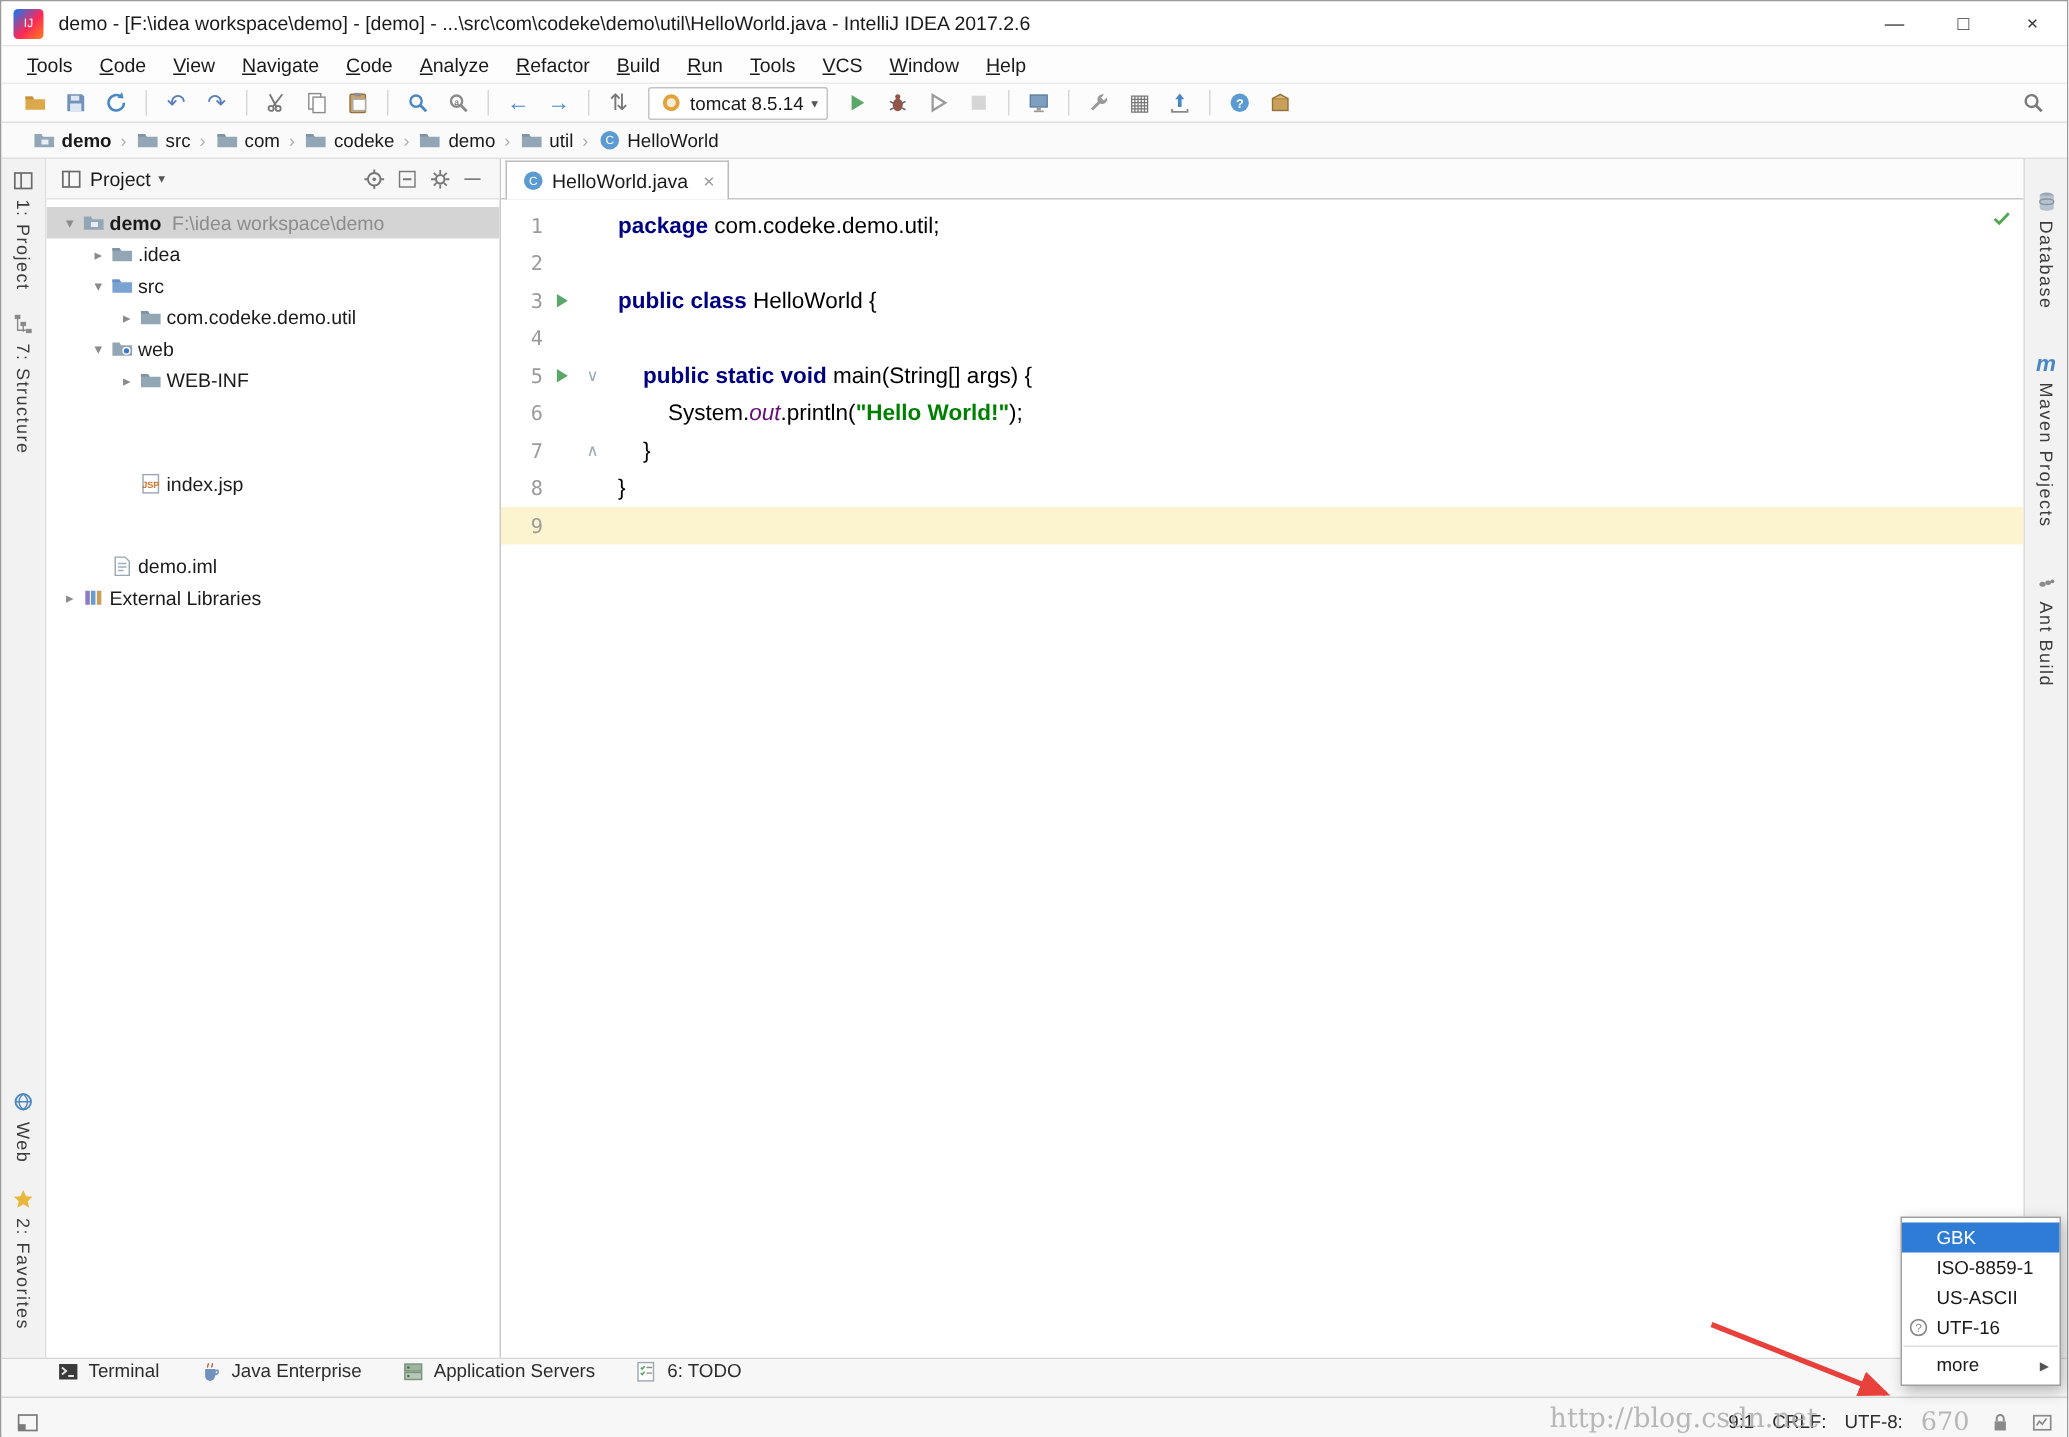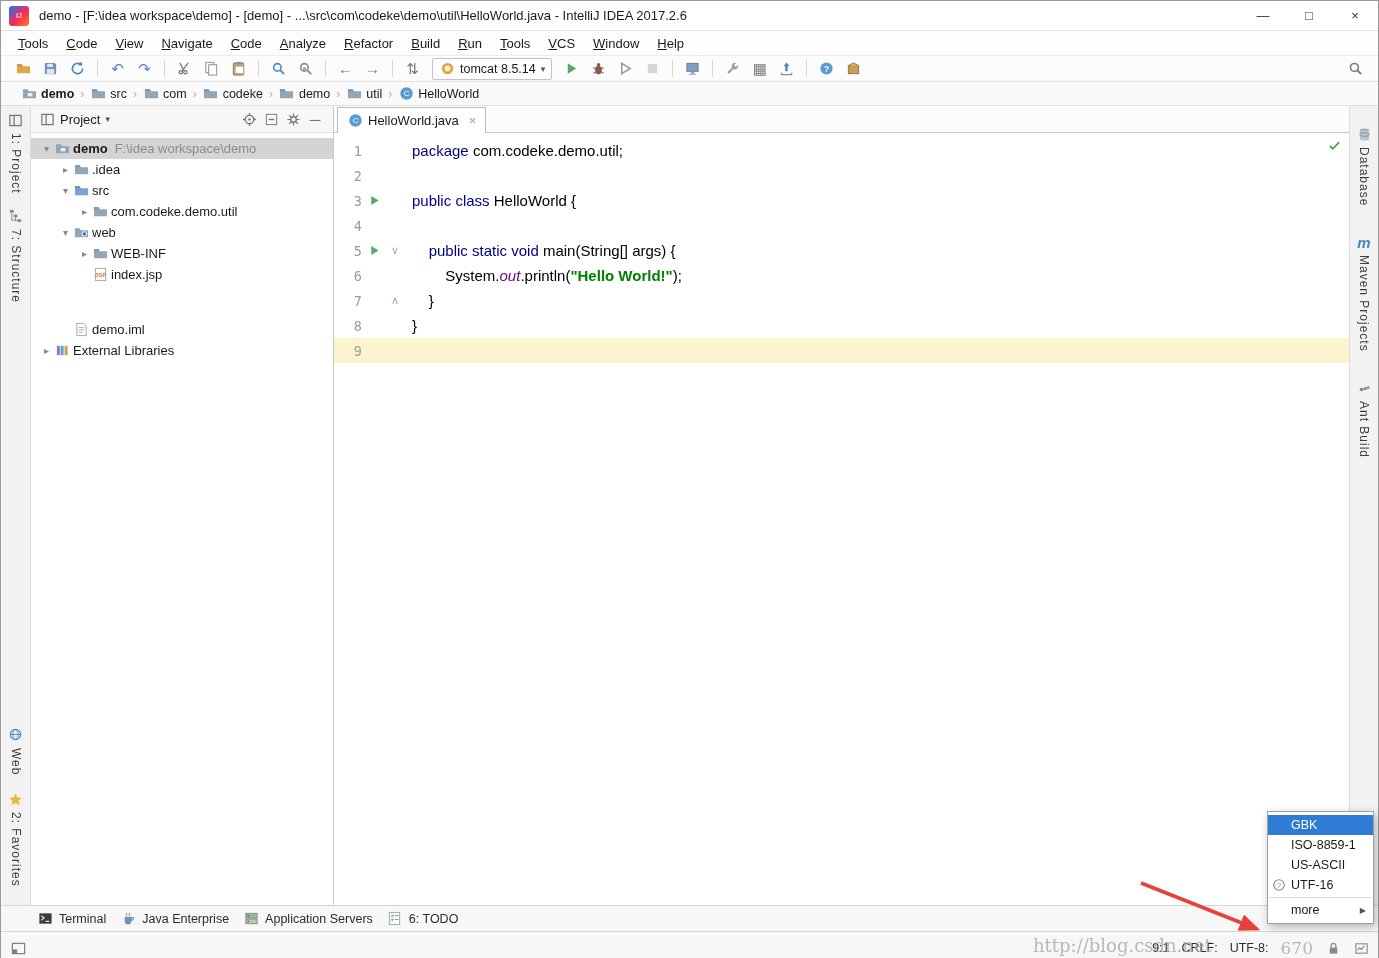--- a/index.html
+++ b/index.html
@@ -59,26 +59,26 @@
 .code{flex:1;position:relative;font-family:"DejaVu Sans Mono",monospace;font-size:15px;padding-top:5px;overflow:hidden}
 .code-line{display:flex;height:25px;align-items:center}
 .code-line.current{background:var(--caret-row,#fcf3cf)}
 .gut{width:72px;display:flex;align-items:center;flex:none}
 .gut-num{width:28px;text-align:right;color:#9b9b9b;font-size:13.5px;font-family:"DejaVu Sans Mono",monospace}
 .gut-run{width:24px;display:flex;align-items:center;justify-content:center}
 .gut-run svg{width:13px;height:13px}
 .gut-fold{width:18px;text-align:center;color:#9aabb3;font-size:11px}
 .code-text{padding-left:6px;white-space:pre}
 .tok-pl{color:#000}
-.tok-kw{color:var(--keyword,#000080);font-weight:normal}
+.tok-kw{color:var(--keyword,#000080);font-weight:bold}
 .tok-st{color:var(--string,#008000);font-weight:bold}
 .tok-fd{color:var(--field,#660e7a);font-style:italic}
 .inspection{position:absolute;top:5px;right:7px;width:15px;height:15px}
 
-.bottombar{height:26px;background:#f7f7f7;border-top:1px solid #d5d5d5;display:flex;align-items:center;padding-left:36px;gap:14px}
+.bottombar{height:26px;background:#f7f7f7;border-top:1px solid #d5d5d5;display:flex;align-items:flex-start;padding-left:36px;gap:26px}
 .bb-item{display:flex;align-items:center;gap:6px;font-size:12.5px;color:#2c2c2c}
 .statusbar{height:28px;background:#f7f7f7;border-top:1px solid #d5d5d5;display:flex;align-items:center;padding:16px 9px;position:relative;font-size:12.5px;color:#2c2c2c}
 .sb-right{margin-left:auto;display:flex;align-items:center;gap:12px}
 .watermark{color:#a8a8a8;font-family:"DejaVu Serif",serif;opacity:.8}
 .wm-left{position:absolute;left:1032px;top:3px;font-size:18px}
 .wm-right{font-size:17px}
 
 .icn{width:16px;height:16px;display:inline-flex;align-items:center;justify-content:center;flex:none}
 .icn svg,.hdr-icn svg,.tb-btn svg{width:15px;height:15px;display:block}
 .g{font-size:15px;line-height:1}
@@ -531,21 +531,21 @@
           <div class="tree-row" style="padding-left: 46px;">
             <span class="chev">▸</span>
             <span class="icn ">
               <svg viewBox="0 0 16 16">
                 <path fill="#93a6b5" d="M1 3.5h5l1.2 2H15V13H1z"></path>
                 <path fill="#7f93a3" d="M1 3.5h5l1.2 2H1z"></path>
               </svg>
             </span>
             <span class="tlabel">WEB-INF</span>
           </div>
-          <div class="tree-row" style="padding-left: 46px;">
+          <div class="tree-row" style="padding-left: 46px; margin-top: 48px;">
             <span class="chev"></span>
             <span class="icn ">
               <svg viewBox="0 0 16 16">
                 <rect x="2.5" y="1.5" width="11" height="13" fill="#fff" stroke="#99a7b0"></rect>
                 <text x="8" y="11" font-size="6.5" text-anchor="middle" fill="#d8712a" font-weight="bold">JSP</text>
               </svg>
             </span>
             <span class="tlabel">index.jsp</span>
           </div>
           <div class="tree-row" style="padding-left: 27px; margin-top: 34px;">

